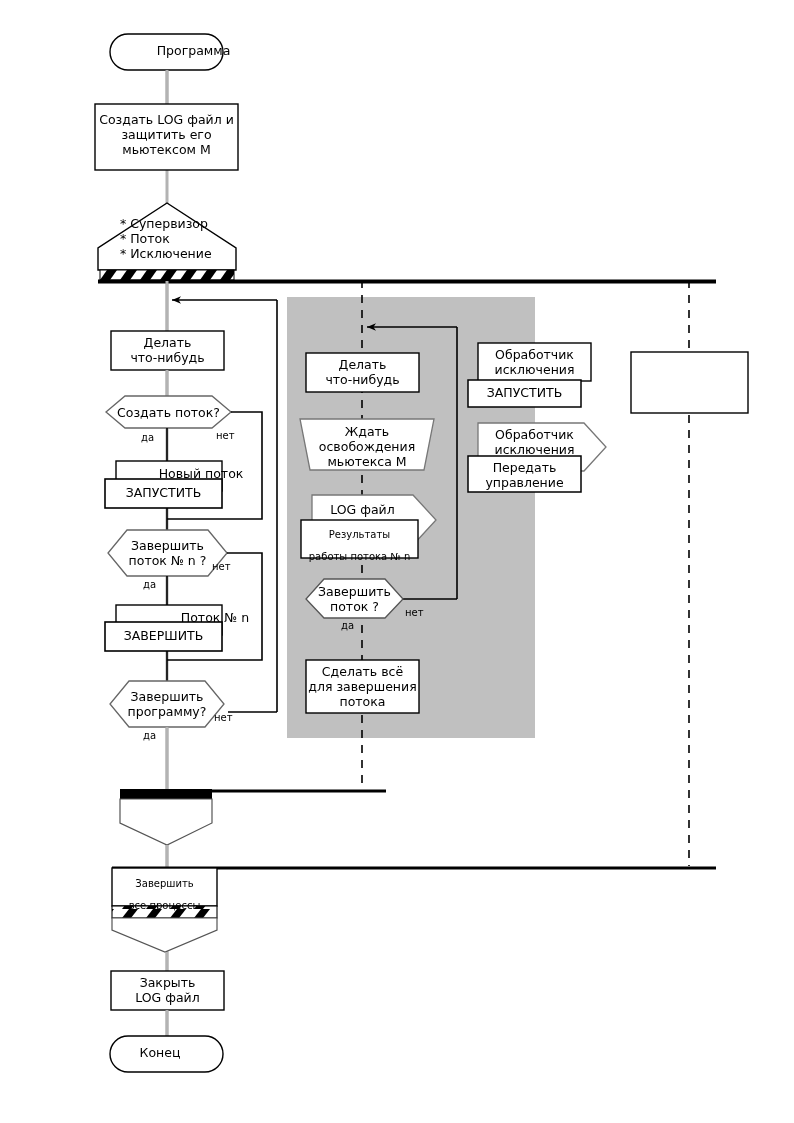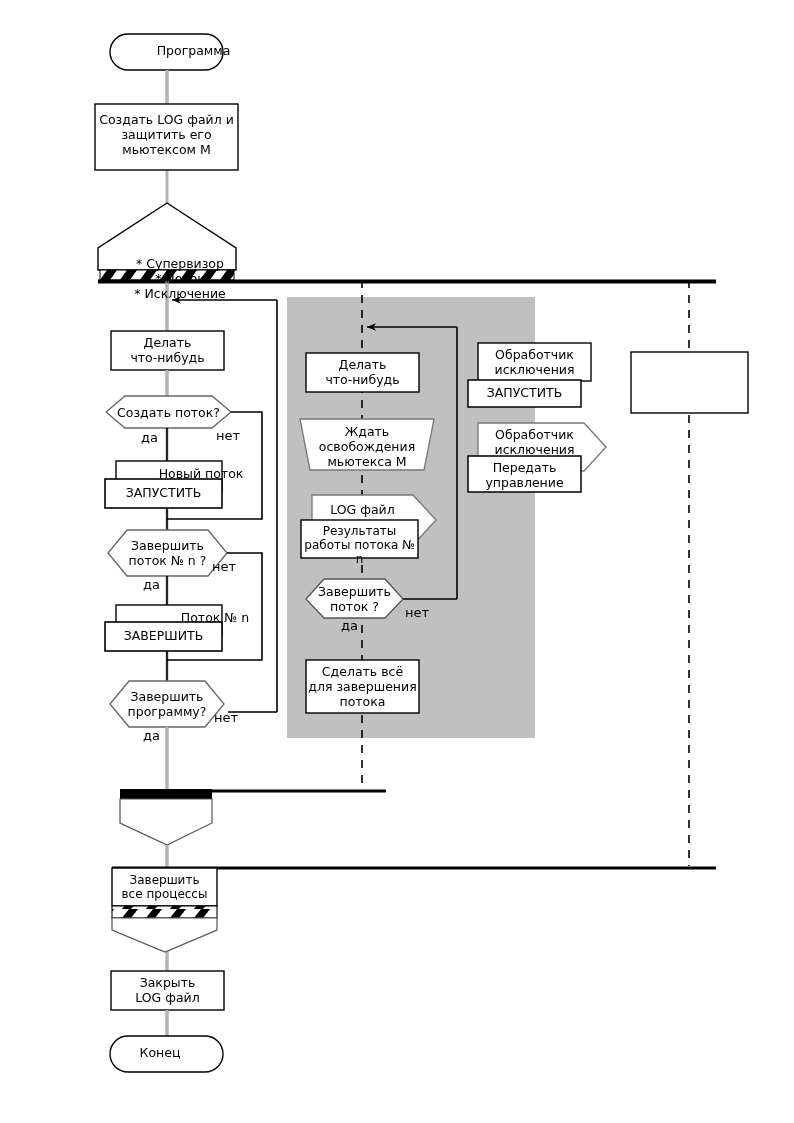--- a/index.html
+++ b/index.html
@@ -18,28 +18,28 @@
 
   .lbl{
     position:absolute;
     text-align:center;
     font-size:12.5px;
     line-height:15px;
     color:#000000;
     white-space:pre-line;
     pointer-events:none;
   }
-  .lbl.small{font-size:12px;line-height:14px;}
+  .lbl.small{font-size:10px;line-height:22px;}
   .edge-lbl{
     position:absolute;
-    font-size:13px;
+    font-size:10px;
     line-height:14px;
     color:#000;
   }
-  .lbl-left{text-align:center;margin-top:40px;}
+  .lbl-left{text-align:left;}
 </style>
 </head>
 <body>
 
 <div id="page">
 
   <svg id="svgroot" viewBox="0 0 794 1123" xmlns="http://www.w3.org/2000/svg">
     <defs>
       <marker id="arrowL" markerWidth="10" markerHeight="8" refX="9" refY="4" orient="auto" markerUnits="userSpaceOnUse">
         <path d="M9,4 L0,0.3 L2.6,4 L0,7.7 Z" fill="#000"></path>

